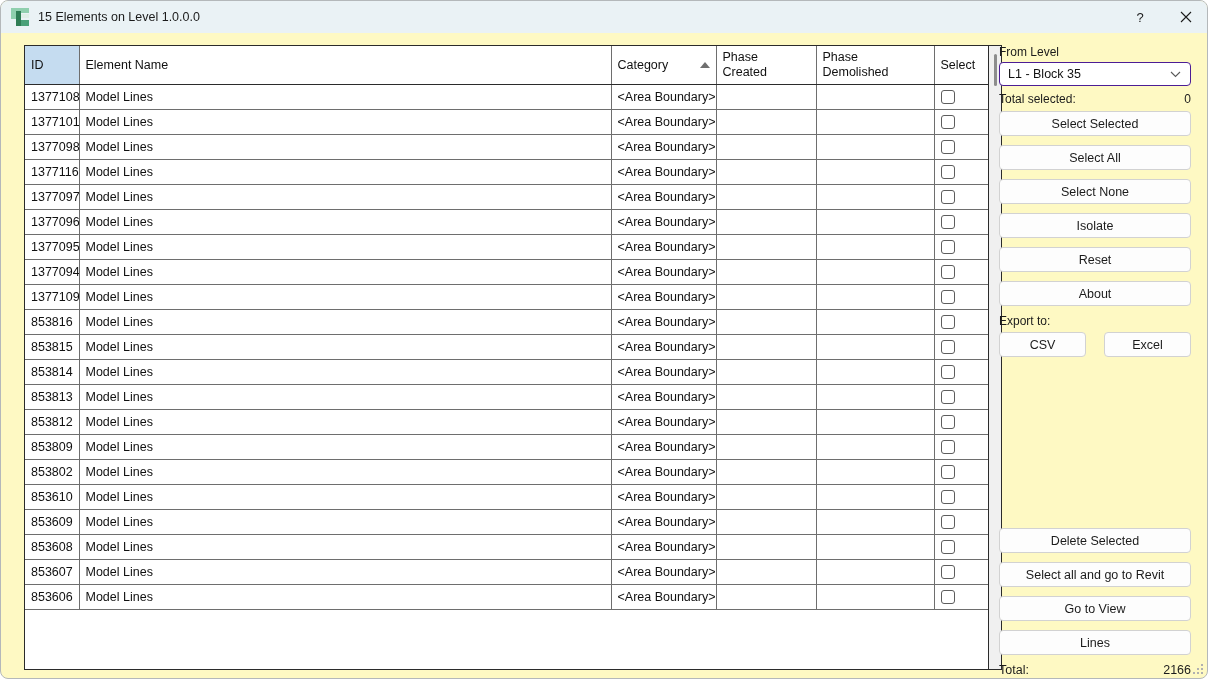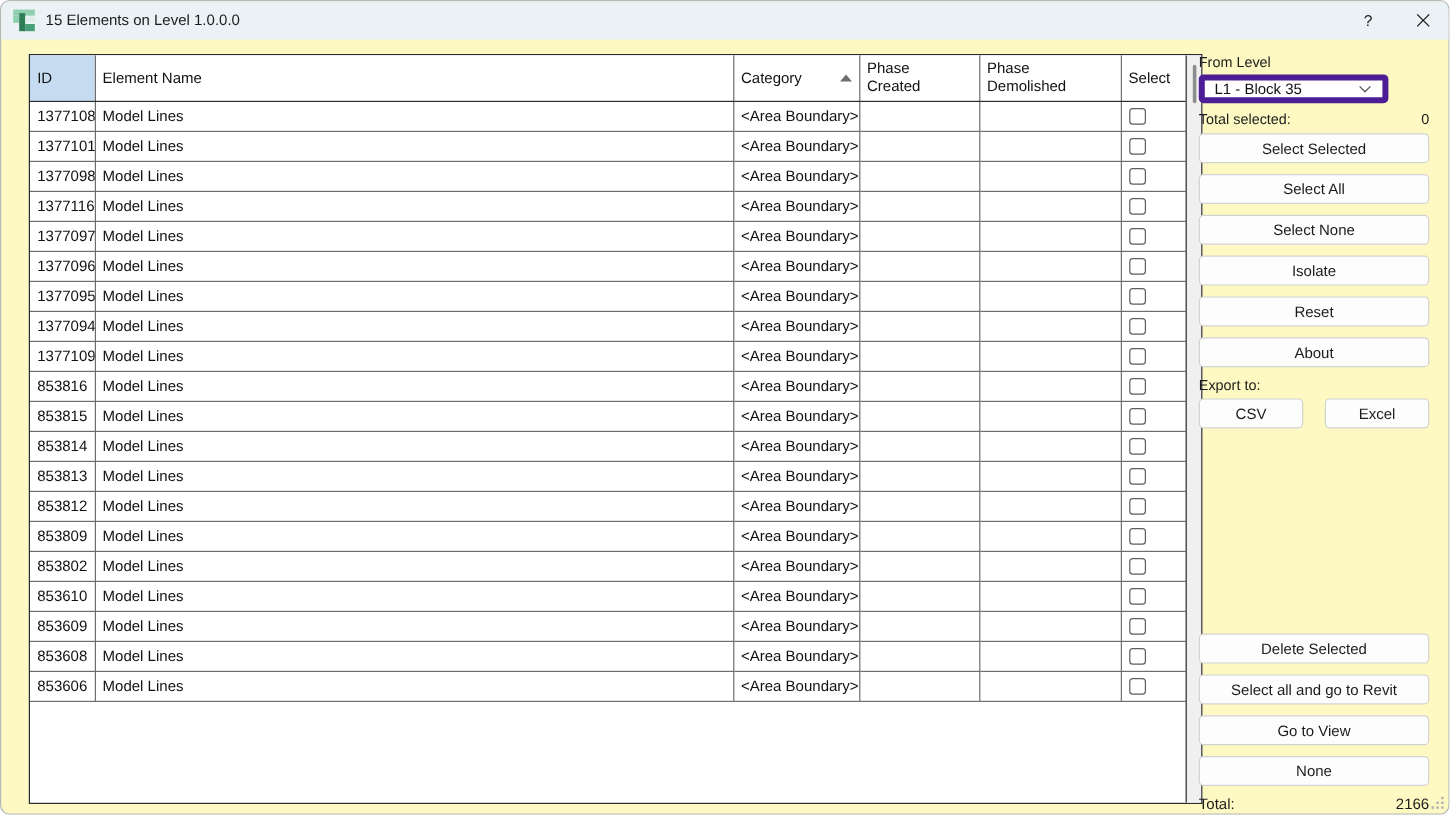--- a/index.html
+++ b/index.html
@@ -164,24 +164,24 @@
     width: 199px;
     height: 632px;
   }
   .side-label {
     font-size: 12px;
     color: #1b1b1b;
     margin-bottom: 3px;
   }
   .combo {
     position: relative;
-    width: 158px;
+    width: 192px;
     height: 24px;
     background: #ffffff;
-    border: 5px solid #4c1d95;
+    border: 1px solid #4c1d95;
     border-radius: 4px;
     display: flex;
     align-items: center;
     padding: 0 8px;
     font-size: 12.5px;
     color: #111;
     margin-bottom: 6px;
   }
   .combo .chev {
     position: absolute;
@@ -465,20 +465,28 @@
             </tr>
             <tr>
               <td>853608</td>
               <td>Model Lines</td>
               <td>&lt;Area Boundary&gt;</td>
               <td></td>
               <td></td>
               <td class="cell-sel"><span class="cb"></span></td>
             </tr>
             <tr>
+              <td>853607</td>
+              <td>Model Lines</td>
+              <td>&lt;Area Boundary&gt;</td>
+              <td></td>
+              <td></td>
+              <td class="cell-sel"><span class="cb"></span></td>
+            </tr>
+            <tr>
               <td>853606</td>
               <td>Model Lines</td>
               <td>&lt;Area Boundary&gt;</td>
               <td></td>
               <td></td>
               <td class="cell-sel"><span class="cb"></span></td>
             </tr>
           </tbody>
       </table>
       <div id="grid-scroll">
@@ -514,21 +522,21 @@
       <div id="export-label">Export to:</div>
       <div id="export-row">
         <div class="btn">CSV</div>
         <div class="btn">Excel</div>
       </div>
 
       <div id="bottom-group">
         <div class="btn">Delete Selected</div>
         <div class="btn">Select all and go to Revit</div>
         <div class="btn">Go to View</div>
-        <div class="btn">None</div>
+        <div class="btn">Lines</div>
         <div id="total-row">
           <span>Total:</span>
           <span>2166</span>
         </div>
       </div>
     </div>
 
     <div id="grip">
         <i style="left: 8px; top: 0px;"></i>
         <i style="left: 4px; top: 4px;"></i>

